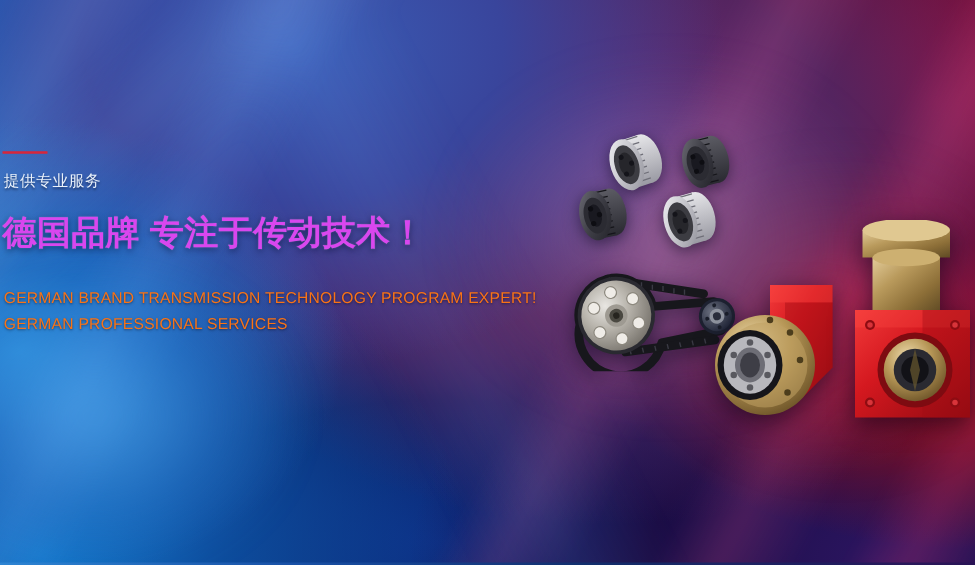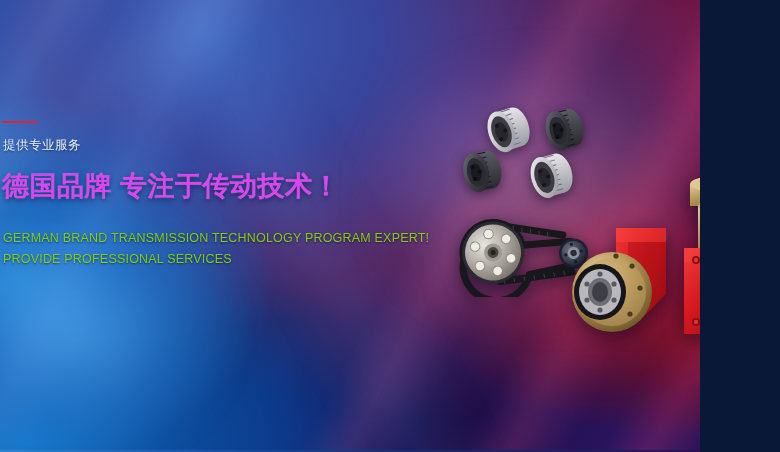--- a/index.html
+++ b/index.html
@@ -6,21 +6,21 @@
   * { margin:0; padding:0; box-sizing:border-box; }
   html, body {
     width:780px; height:452px;
     background:#0a1838;
     font-family:"Liberation Sans","DejaVu Sans",sans-serif;
     overflow:hidden;
   }
 
   .banner {
     position:relative;
-    width:700px;
+    width:780px;
     height:452px;
     overflow:hidden;
     background:#2a2d6e;
   }
 
   
   .bg-base {
     position:absolute; inset:0;
     background:
       radial-gradient(ellipse 420px 300px at 2% 62%,  #2a8ad8 0%, #1d6bc0 22%, rgba(23,70,150,0) 62%),
@@ -98,21 +98,21 @@
     position:absolute; left:2px; top:168px;
     font-size:27px; font-weight:bold;
     letter-spacing:.5px; white-space:nowrap;
     color:#d946ef;
     text-shadow:0 2px 5px rgba(0,10,40,.55), 0 0 1px rgba(255,255,255,.4);
   }
 
   .sub-en {
     position:absolute; left:3px; top:228px;
     font-size:12.5px; letter-spacing:.2px; line-height:21px;
-    color:#84cc16;
+    color:#f97316;
     text-shadow:0 1px 2px rgba(0,0,15,.5);
     white-space:nowrap;
   }
   .sub-en .line2 { display:block; }
 
   
   .products { position:absolute; left:0; top:0; width:780px; height:452px; }
 
   .pulley {
     position:absolute;
@@ -422,18 +422,18 @@
 
   <div class="text-block">
     <div class="accent-rule"></div>
 
     <div class="eyebrow">提供专业服务</div>
 
     <div class="headline">德国品牌 专注于传动技术！</div>
 
     <div class="sub-en">
       <span>GERMAN BRAND TRANSMISSION TECHNOLOGY PROGRAM EXPERT!</span>
-      <span class="line2">PROVIDE PROFESSIONAL SERVICES</span>
+      <span class="line2">GERMAN PROFESSIONAL SERVICES</span>
     </div>
   </div>
 
   <div class="bg-bottom-line"></div>
 </div>
 
 </body></html>

